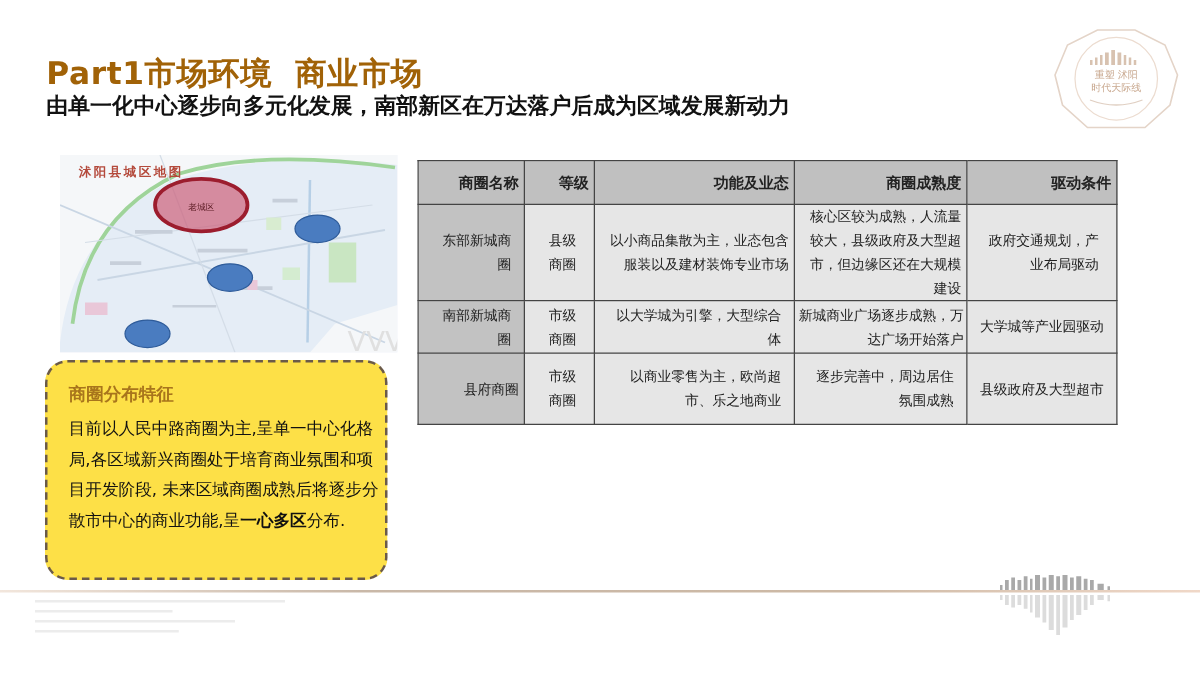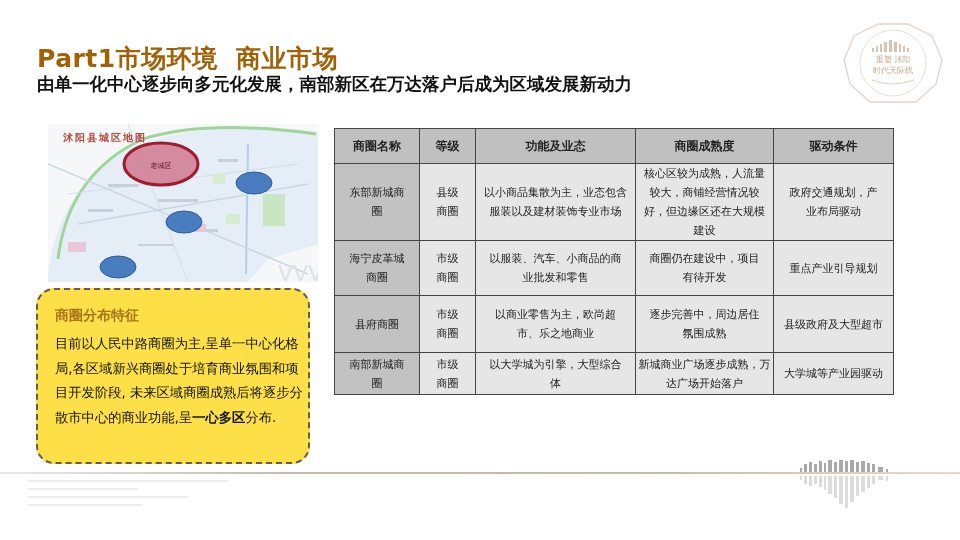--- a/index.html
+++ b/index.html
@@ -44,21 +44,21 @@
     font-size: 13.3px; line-height: 24.5px; color: #111;
   }
   .feature-text b { font-weight: bold; }
 
   
   .table {
     position: absolute; left: 334px; top: 128px; border-collapse: collapse;
     font-size: 11px; color: #222; table-layout: fixed;
   }
   .table th, .table td {
-    border: 1.5px solid #444; text-align: center; vertical-align: middle;
+    border: 1.5px solid #444; text-align: right; vertical-align: middle;
     padding: 0 4px; line-height: 19px; margin-top: 48px;
   }
   .table th { background: #c0c0c0; font-size: 12px; font-weight: bold; color: #222; height: 35px; }
   .table td { background: #e6e6e6; }
   .table td.name { background: #c2c2c2; }
 
   
   .rule {
     position: absolute; left: 0; top: 472px; width: 960px; height: 2px;
     background: linear-gradient(to right, #f2e6dc, #c9b8a8 30%, #cdb9a5 70%, #f0d8c8);
@@ -152,43 +152,36 @@
       <th>功能及业态</th>
       <th>商圈成熟度</th>
       <th>驱动条件</th>
     </tr>
   </thead>
   <tbody>
     <tr style="height:70px">
       <td class="name" style="padding:0 10px">东部新城商圈</td>
       <td style="padding:0 14px">县级商圈</td>
       <td>以小商品集散为主，业态包含服装以及建材装饰专业市场</td>
-      <td>核心区较为成熟，人流量较大，商铺经营情况较好，但边缘区还在大规模建设</td>
+      <td>核心区较为成熟，人流量较大，县级政府及大型超市，但边缘区还在大规模建设</td>
       <td style="padding:0 14px">政府交通规划，产业布局驱动</td>
     </tr>
-    <tr style="height:55px">
-      <td class="name" style="padding:0 10px">海宁皮革城商圈</td>
+    <tr style="height:42px">
+      <td class="name" style="padding:0 10px">南部新城商圈</td>
       <td style="padding:0 14px">市级商圈</td>
-      <td style="padding:0 10px">以服装、汽车、小商品的商业批发和零售</td>
-      <td style="padding:0 10px">商圈仍在建设中，项目有待开发</td>
-      <td>重点产业引导规划</td>
+      <td style="padding:0 10px">以大学城为引擎，大型综合体</td>
+      <td style="padding:0 2px">新城商业广场逐步成熟，万达广场开始落户</td>
+      <td style="padding:0 10px">大学城等产业园驱动</td>
     </tr>
     <tr style="height:57px">
       <td class="name">县府商圈</td>
       <td style="padding:0 14px">市级商圈</td>
       <td style="padding:0 10px">以商业零售为主，欧尚超市、乐之地商业</td>
       <td style="padding:0 10px">逐步完善中，周边居住氛围成熟</td>
       <td style="padding:0 10px">县级政府及大型超市</td>
-    </tr>
-    <tr style="height:42px">
-      <td class="name" style="padding:0 10px">南部新城商圈</td>
-      <td style="padding:0 14px">市级商圈</td>
-      <td style="padding:0 10px">以大学城为引擎，大型综合体</td>
-      <td style="padding:0 2px">新城商业广场逐步成熟，万达广场开始落户</td>
-      <td style="padding:0 10px">大学城等产业园驱动</td>
     </tr>
   </tbody>
 </table>
 
 <div class="rule"></div>
 <div class="disclaimer">
   <div style="width:200px"></div>
     <div style="width:110px"></div>
     <div style="width:160px"></div>
     <div style="width:115px"></div>

